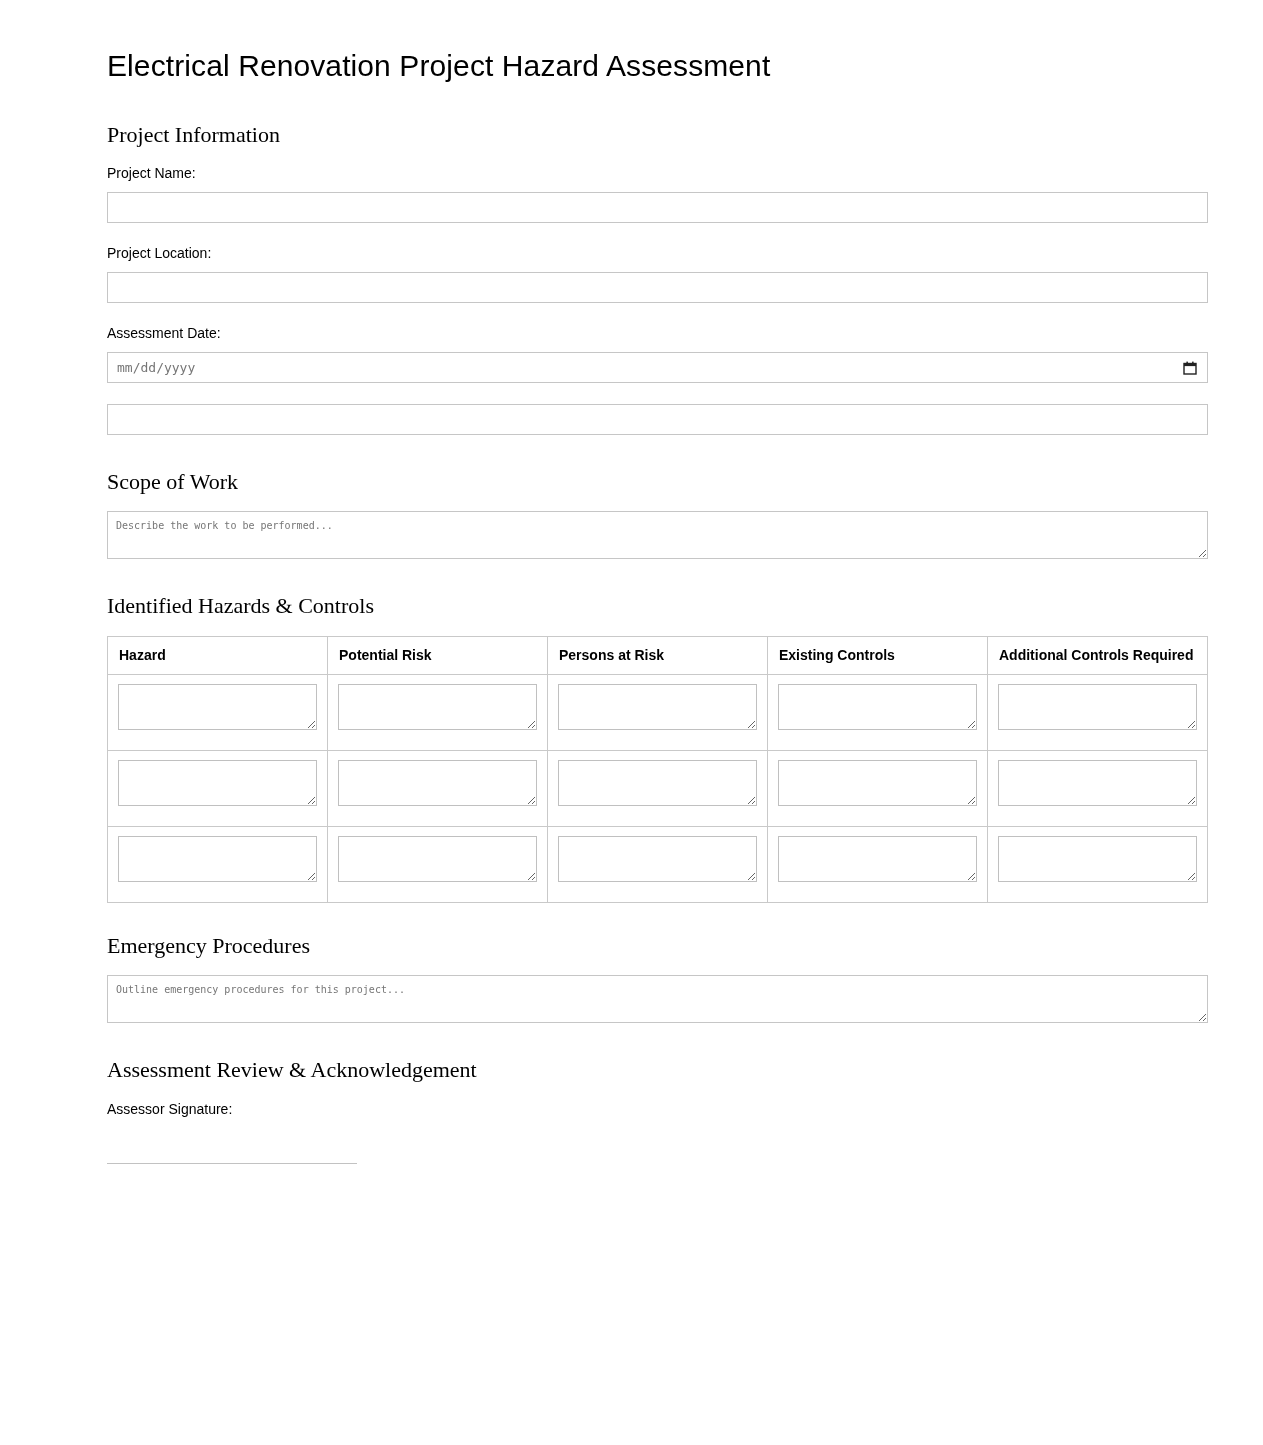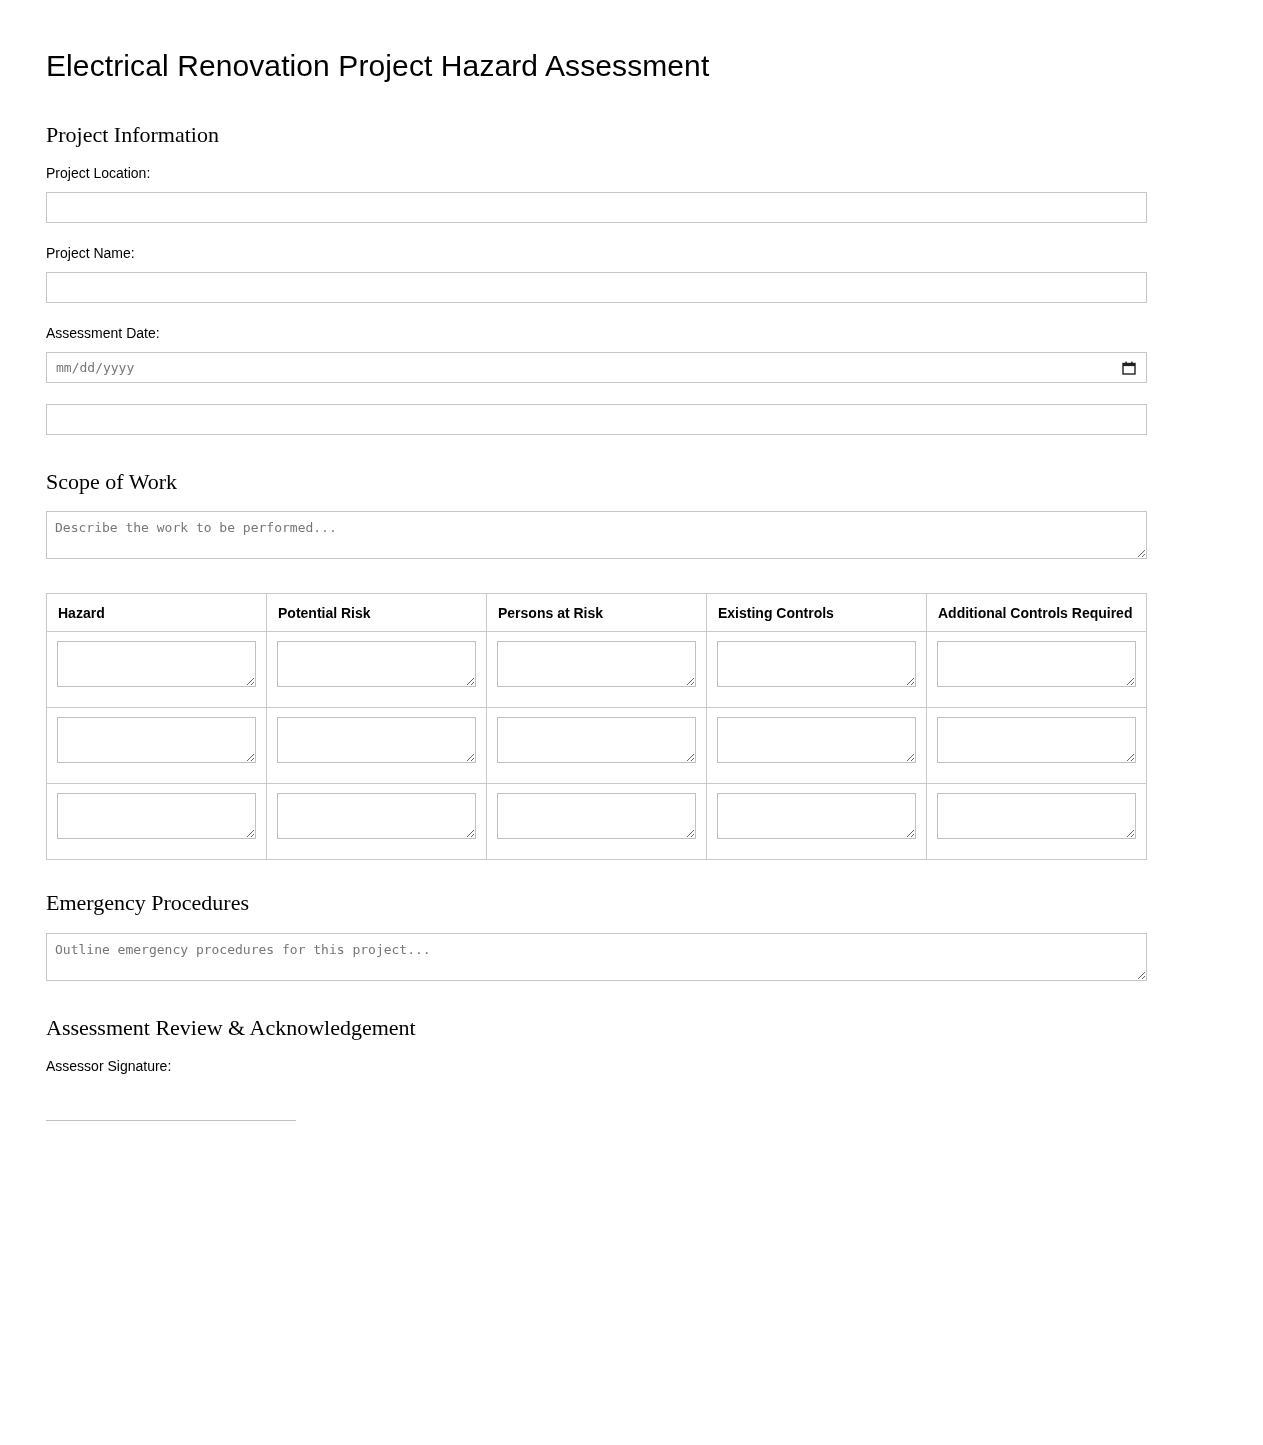--- a/index.html
+++ b/index.html
@@ -9,21 +9,21 @@
     background: #ffffff;
   }
   body {
     width: 1263px;
     min-height: 1445px;
     font-family: "Liberation Sans", sans-serif;
     color: #000000;
     -webkit-font-smoothing: antialiased;
   }
   .page {
-    padding: 48px 81px 0 46px;
+    padding: 48px 81px 0 107px;
     width: 1263px;
   }
   .doc-title {
     font-size: 30px;
     font-weight: normal;
     line-height: 1.2;
     margin: 0 0 38px 0;
     letter-spacing: 0.1px;
   }
   .section-title {
@@ -88,21 +88,21 @@
     flex: none;
     display: block;
   }
   .area {
     display: block;
     width: 1101px;
     height: 48px;
     border: 1px solid #c6c6c6;
     background: #fff;
     font-family: "DejaVu Sans Mono", monospace;
-    font-size: 13px;
+    font-size: 10px;
     color: #767676;
     padding: 7px 8px;
     resize: both;
     overflow: auto;
     line-height: 1.4;
     outline: none;
   }
   .area::placeholder { color: #767676; opacity: 1; }
 
   table.hazard-table {
@@ -160,26 +160,26 @@
 <body>
 
 <div class="page">
 
   <h1 class="doc-title">Electrical Renovation Project Hazard Assessment</h1>
 
   <section class="section">
     <h2 class="section-title">Project Information</h2>
 
     <div class="field">
+      <label class="field-label">Project Name:</label>
+      <input class="text-input" type="text" placeholder="" style="">
+    </div>
+
+    <div class="field">
       <label class="field-label">Project Location:</label>
-      <input class="text-input" type="text" placeholder="" style="">
-    </div>
-
-    <div class="field">
-      <label class="field-label">Project Name:</label>
       <input class="text-input" type="text" placeholder="" style="">
     </div>
 
     <div class="field">
       <label class="field-label">Assessment Date:</label>
       <div class="date-wrap">
         <div class="date-field">
           <span class="date-placeholder">mm/dd/yyyy</span>
           <svg class="cal-icon" viewBox="0 0 14 14">
             <rect x="1" y="2.5" width="12" height="10.5" fill="none" stroke="#222" stroke-width="1.4"></rect>
@@ -195,20 +195,21 @@
       <input class="text-input" type="text" placeholder="" style="">
     </div>
   </section>
 
   <section class="section">
     <h2 class="section-title">Scope of Work</h2>
     <textarea class="area" placeholder="Describe the work to be performed..." style=""></textarea>
   </section>
 
   <section class="section hazards">
+    <h2 class="section-title">Identified Hazards &amp; Controls</h2>
     <table class="hazard-table">
       <thead>
         <tr>
           <th>Hazard</th>
           <th>Potential Risk</th>
           <th>Persons at Risk</th>
           <th>Existing Controls</th>
           <th>Additional Controls Required</th>
         </tr>
       </thead>

